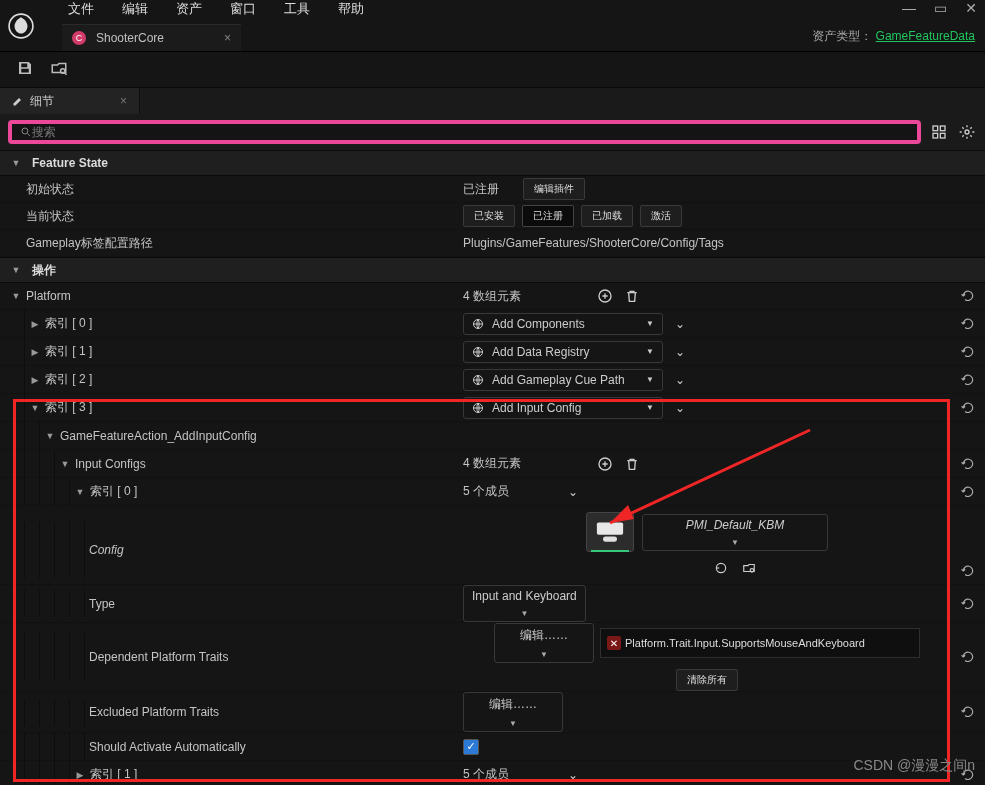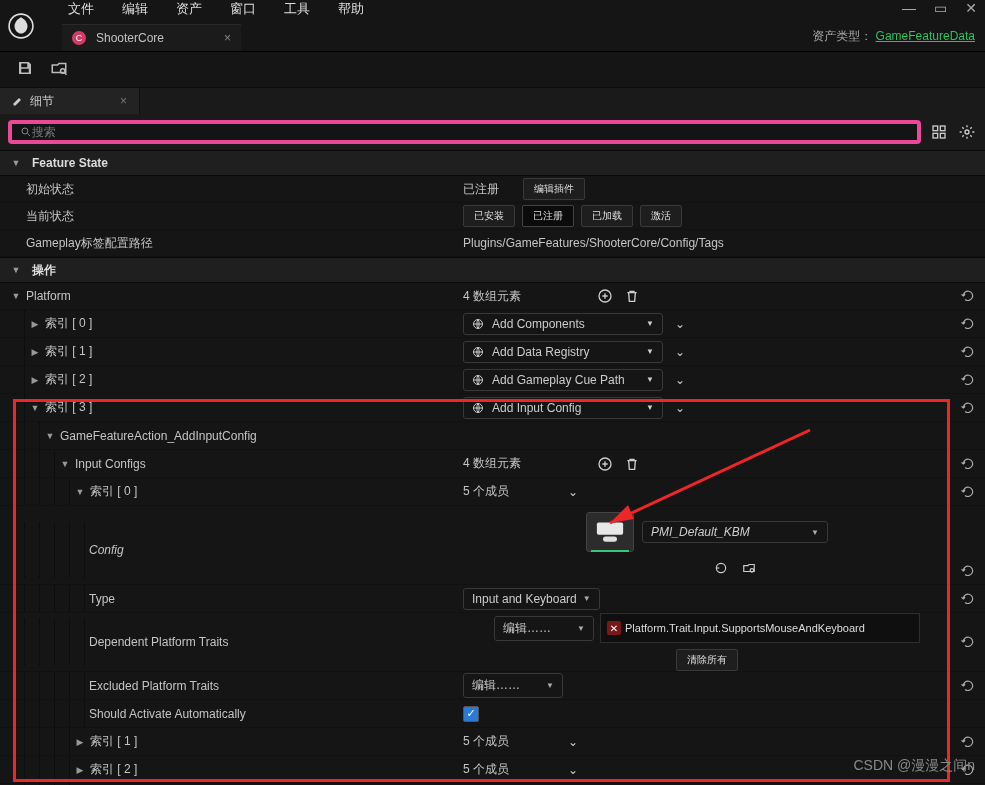--- a/index.html
+++ b/index.html
@@ -26,21 +26,21 @@
 .section-header { background: #1f1f1f; height: 26px; display: flex; align-items: center; gap: 6px; padding: 0 10px; font-size: 12px; font-weight: bold; color: #dcdcdc; border-top: 1px solid #0a0a0a; border-bottom: 1px solid #0a0a0a; }
 .row { display: flex; align-items: center; min-height: 27px; border-bottom: 1px solid #111; position: relative; }
 .label-col { width: 463px; display: flex; align-items: center; padding-left: 10px; font-size: 12px; color: #c4c4c4; }
 .value-col { flex: 1; display: flex; align-items: center; gap: 7px; font-size: 12px; color: #c4c4c4; }
 .reset-col { width: 34px; display: flex; align-items: center; justify-content: center; }
 .chev { display: inline-flex; width: 12px; justify-content: center; margin-right: 4px; color: #999; font-size: 9px; }
 .indent-bars { display: flex; height: 27px; margin-right: 4px; }
 .indent-bars span { width: 15px; border-right: 1px solid #0d0d0d; height: 100%; }
 .btn { background: #1e1e1e; border: 1px solid #3a3a3a; border-radius: 2px; padding: 2px 10px; font-size: 10px; color: #ddd; cursor: pointer; height: 22px; display: inline-flex; align-items: center; font-family: Liberation Serif, serif; }
 .btn.sel { background: #0b0b0b; border-color: #444; }
-.dropdown { background: #151515; border: 1px solid #383838; border-radius: 3px; padding: 3px 8px; font-size: 12px; color: #ccc; display: flex; align-items: center; gap: 6px; cursor: pointer; min-width: 100px; justify-content: space-between; }
+.dropdown { background: #151515; border: 1px solid #383838; border-radius: 3px; padding: 3px 8px; font-size: 12px; color: #ccc; display: flex; align-items: center; gap: 6px; cursor: pointer; min-width: 100px; justify-content: space-between; flex-direction: column; }
 .dropdown .dd-chev { font-size: 8px; color: #aaa; }
 .combo-action { background: #151515; border: 1px solid #383838; border-radius: 3px; padding: 3px 8px; font-size: 12px; color: #ccc; display: flex; align-items: center; gap: 8px; width: 200px; cursor: pointer; }
 .combo-action .dd-chev { margin-left: auto; font-size: 8px; }
 .icon-btn { width: 20px; height: 20px; display: inline-flex; align-items: center; justify-content: center; cursor: pointer; color: #ccc; }
 .reset-icon svg { width: 14px; height: 14px; }
 .chk { width: 16px; height: 16px; border: 1px solid #555; border-radius: 2px; background: #2a7ad6; display: flex; align-items: center; justify-content: center; color: #fff; font-size: 11px; }
 .tag-box { background: #0f0f0f; border: 1px solid #2e2e2e; padding: 4px 6px; display: flex; align-items: center; gap: 4px; width: 320px; height: 30px; }
 .tag-chip { background: transparent; display: flex; align-items: center; gap: 4px; font-size: 11px; color: #ddd; }
 .tag-x { background: #7a1818; width: 14px; height: 14px; display: inline-flex; align-items: center; justify-content: center; color: #fff; font-size: 10px; border-radius: 2px; }
 .thumb { width: 48px; height: 40px; background: #2c2c2c; border: 1px solid #444; border-radius: 3px; display: flex; align-items: center; justify-content: center; position: relative; }

